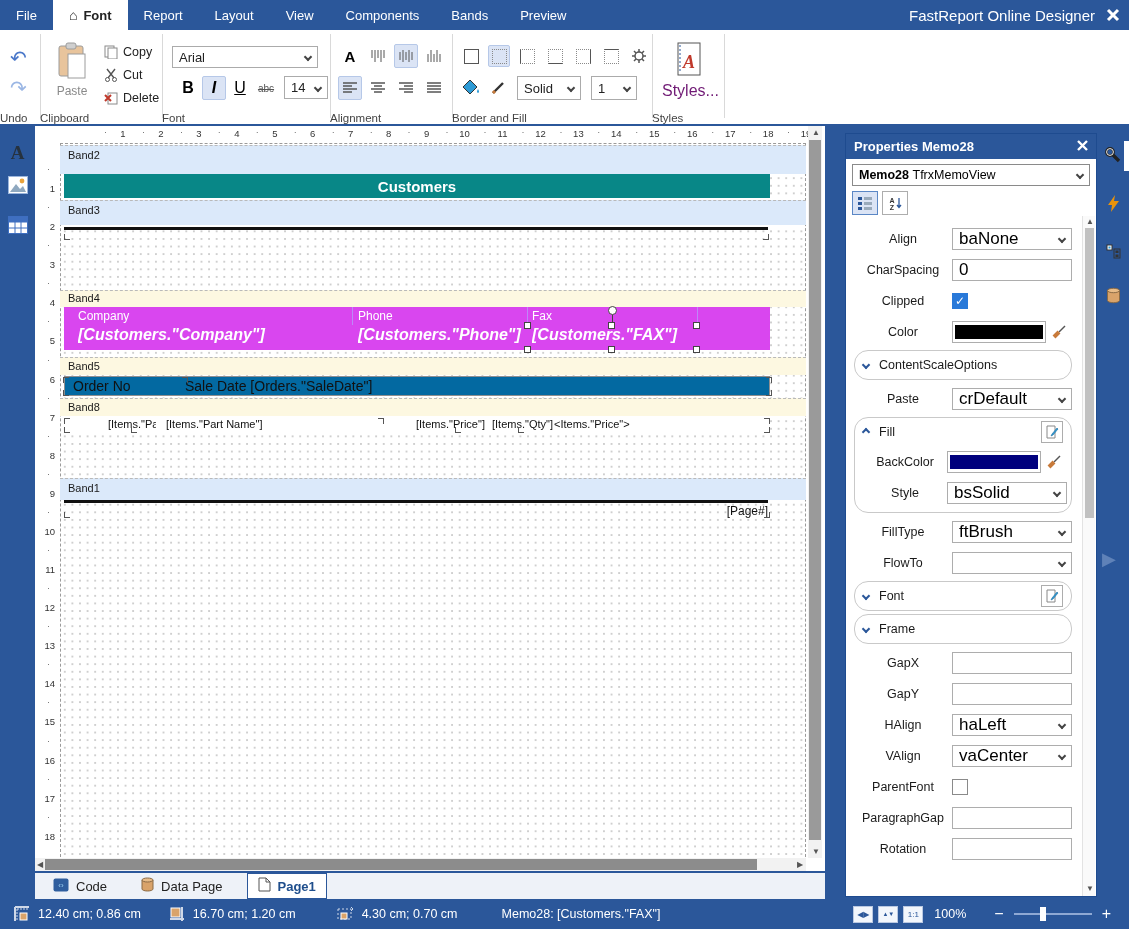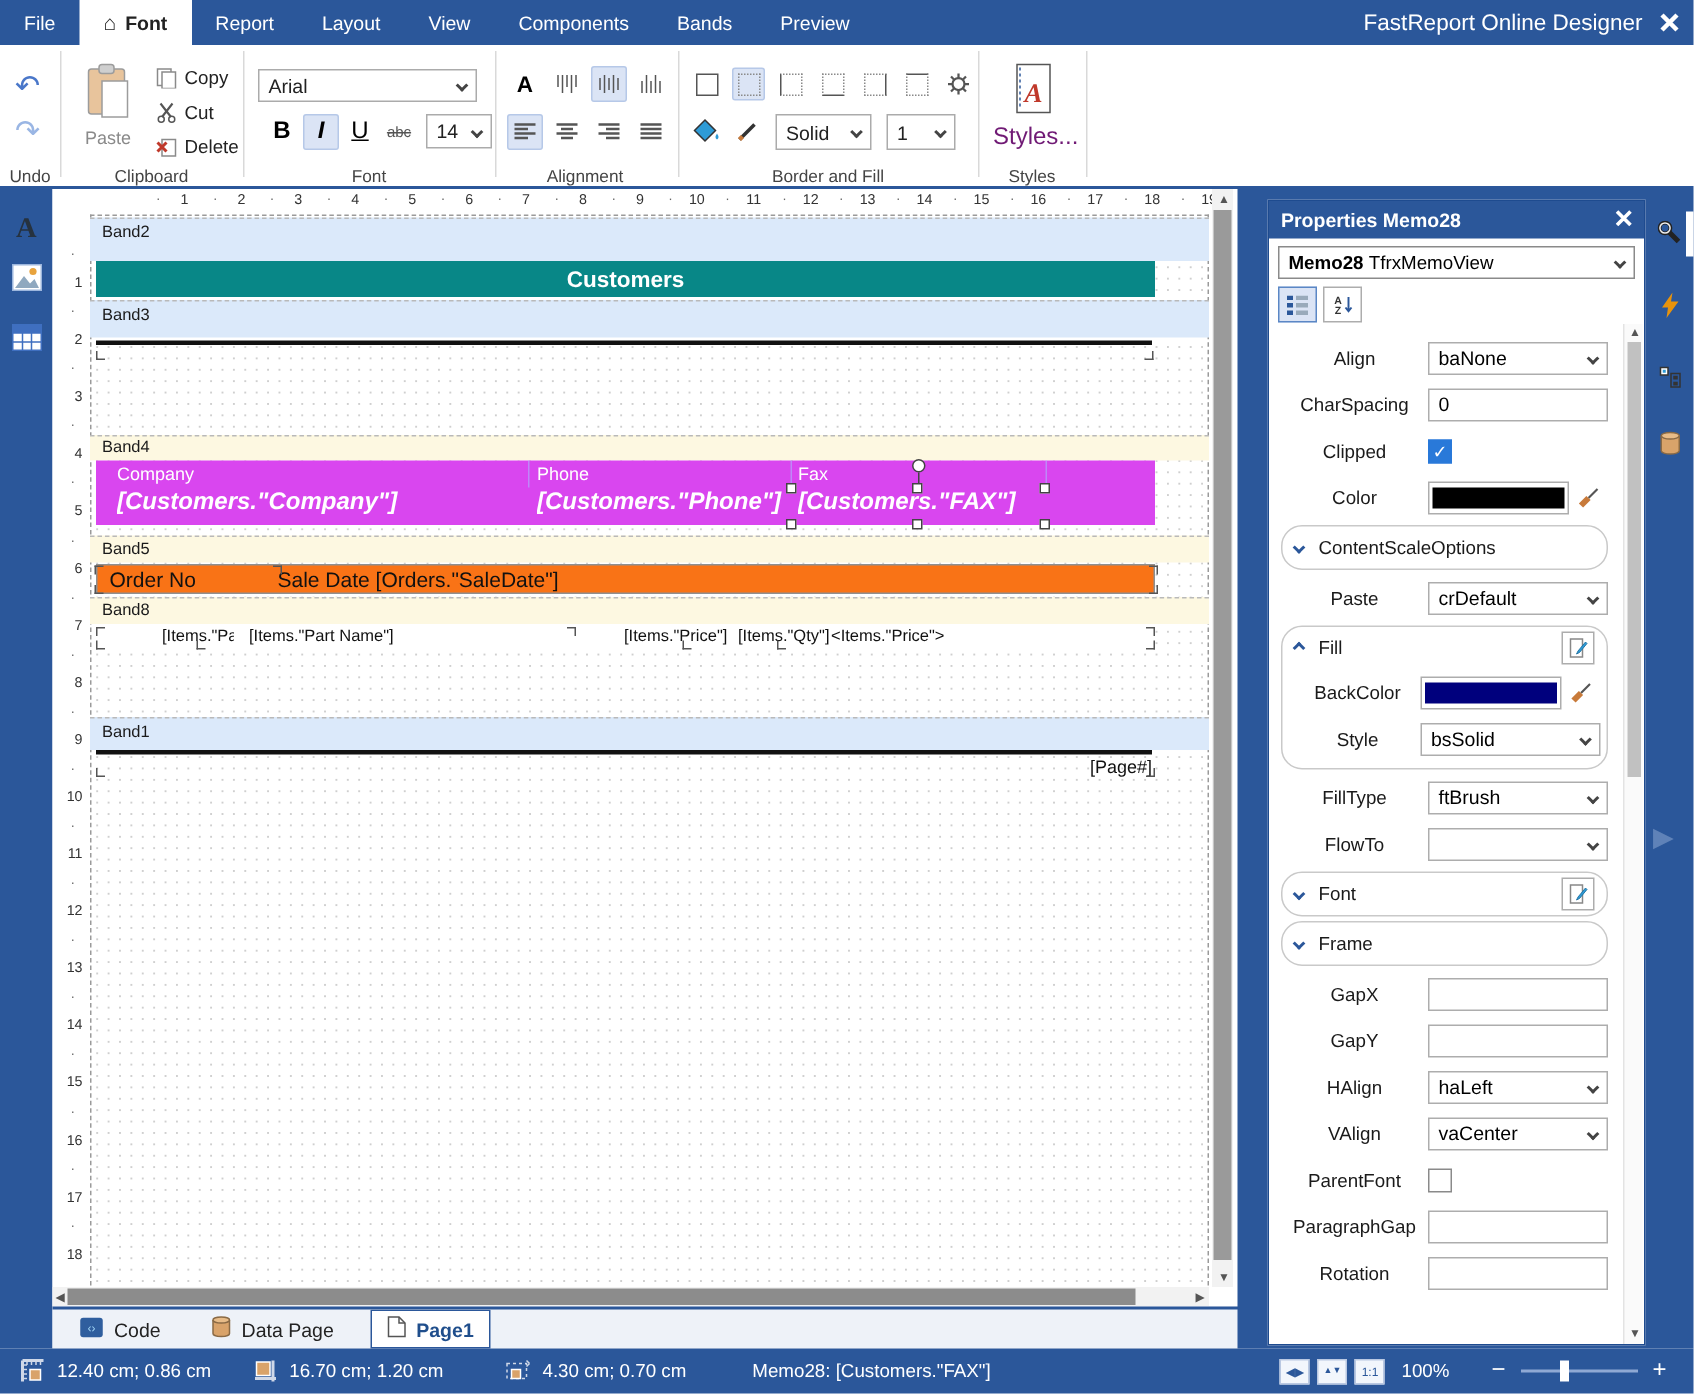--- a/index.html
+++ b/index.html
@@ -9,21 +9,21 @@
   
   #menubar { position:absolute; left:0; top:0; width:1129px; height:30px; background:#2b579a; display:flex; align-items:stretch; }
   .mtab { color:#fff; font-size:13px; display:flex; align-items:center; padding:0 16px; cursor:default; }
   .mtab.active { background:#fff; color:#222; font-weight:bold; }
   .house { font-size:14px; margin-right:6px; }
   #titlebar-title { position:absolute; right:34px; top:0; height:30px; display:flex; align-items:center; color:#fff; font-size:15px; }
   #close-x { position:absolute; right:8px; top:7px; width:16px; height:16px; }
   
   #ribbon { position:absolute; left:0; top:30px; width:1129px; height:96px; background:#fff; border-bottom:2px solid #2b579a; }
   .gsep { position:absolute; top:4px; height:84px; width:1px; background:#d9d9d9; }
-  .glabel { position:absolute; top:82px; font-size:11.5px; color:#444; text-align:center; }
+  .glabel { position:absolute; top:82px; font-size:11.5px; color:#444; text-align:left; }
   .ricon { position:absolute; width:24px; height:24px; display:flex; align-items:center; justify-content:center; border-radius:2px; }
   .ricon.sel { background:#dbe4f5; border:1px solid #b6c8e8; }
   .rbtn-sm { position:absolute; display:flex; align-items:center; font-size:12.5px; color:#222; height:20px; }
   .rbtn-sm svg { margin-right:5px; }
   .rsel { position:absolute; border:1px solid #ababab; background:#fff; display:flex; align-items:center; font-size:13px; color:#222; padding:0 6px; }
   .rsel .chev { margin-left:auto; }
   .chev { width:6px; height:6px; border-right:2px solid #444; border-bottom:2px solid #444; display:inline-block; transform:rotate(45deg); }
   .chev.up { transform:rotate(-135deg); }
   .chev.blue { border-color:#2b579a; }
   .undo-a { position:absolute; font-size:20px; line-height:20px; }
@@ -51,21 +51,21 @@
   .cm.tr { border-top:1px solid #555; border-right:1px solid #555; }
   .cm.bl { border-bottom:1px solid #555; border-left:1px solid #555; }
   .cm.br { border-bottom:1px solid #555; border-right:1px solid #555; }
   #teal-bar { position:absolute; left:29px; top:48px; width:706px; height:24px; background:#088787; color:#fff; font-weight:bold; font-size:15px; display:flex; align-items:center; justify-content:center; }
   #navy-block { position:absolute; left:29px; top:181px; width:706px; height:43px; background:#d946ef; }
   .navy-h { position:absolute; top:2px; color:#fff; font-size:12px; }
   .navy-f { position:absolute; top:19px; color:#fff; font-size:16px; font-style:italic; font-weight:bold; white-space:nowrap; overflow:hidden; }
   .navy-div { position:absolute; top:0; width:1px; height:18px; background:rgba(170,190,255,.55); }
   .handle { position:absolute; width:7px; height:7px; background:#fff; border:1px solid #444; }
   .hcircle { position:absolute; width:9px; height:9px; background:#fff; border:1px solid #444; border-radius:50%; }
-  #gray-bar { position:absolute; left:29px; top:250px; width:706px; height:20px; background:#f97316; border:1px solid #8f8f8f; color:#111; font-size:14px; }
+  #gray-bar { position:absolute; left:29px; top:250px; width:706px; height:20px; background:#0369a1; border:1px solid #8f8f8f; color:#111; font-size:14px; }
   #band8-row { position:absolute; left:29px; top:290px; width:706px; height:17px; background:#fff; font-size:11px; color:#111; }
   .b8f { position:absolute; top:2px; white-space:nowrap; }
   #pagefield { position:absolute; top:378px; left:657px; width:76px; font-size:12px; color:#111; text-align:right; }
   
   #vscroll { position:absolute; right:3px; top:0; width:14px; height:732px; background:#f2f2f2; }
   #vscroll .thumb { position:absolute; left:1px; top:14px; width:12px; height:700px; background:#9a9a9a; }
   #hscroll { position:absolute; left:0; top:732px; width:771px; height:13px; background:#f2f2f2; }
   #hscroll .thumb { position:absolute; left:10px; top:1px; width:712px; height:11px; background:#8c8c8c; }
   .sarrow { position:absolute; font-size:8px; color:#555; }
   
@@ -89,21 +89,21 @@
   #props-close { margin-left:auto; font-weight:bold; }
   #obj-select { margin:5px 6px 0 6px; height:22px; border:1px solid #8a8a8a; display:flex; align-items:center; padding:0 6px; font-size:12.5px; }
   #obj-select .chev { margin-left:auto; }
   #props-toolbar { display:flex; margin:5px 6px 4px 6px; }
   .ptool { width:26px; height:24px; border:1px solid #adadad; display:flex; align-items:center; justify-content:center; margin-right:4px; background:#fff; }
   .ptool.sel { background:#dbe4f5; border-color:#5b87c5; }
   #props-body { position:relative; height:676px; overflow:hidden; padding:4px 24px 0 8px;text-align:center; }
   .prow { height:31px; display:flex; align-items:center; }
   .plabel { font-size:12.5px; color:#1a1a1a; flex:1; }
   .pctl { width:120px; display:flex; align-items:center; }
-  .pselect,.pinput { width:120px; height:22px; border:1px solid #adadad; background:#fff; display:flex; align-items:center; padding:0 6px; font-size:13px; }
+  .pselect,.pinput { width:120px; height:22px; border:1px solid #adadad; background:#fff; display:flex; align-items:center; padding:0 6px; font-size:17px; }
   .pselect .chev { margin-left:auto; }
   .cbx { width:16px; height:16px; border:1px solid #8a8a8a; background:#fff; display:flex; align-items:center; justify-content:center; font-size:12px; color:#fff; }
   .cbx.on { background:#2979d9; border-color:#2979d9; }
   .cbox { width:94px; height:22px; border:1px solid #adadad; background:#fff; display:flex; align-items:center; padding:2px; }
   .sw { width:100%; height:14px; }
   .brush { margin-left:5px; }
   .psec { border:1px solid #c9c9c9; border-radius:14px; margin:3px 0; }
   .psec-h { height:28px; display:flex; align-items:center; padding:0 8px; font-size:12.5px; color:#1a1a1a; }
   .psec-h .chev { margin-right:10px; }
   .psec-kids { padding:0 4px 4px 8px; }

